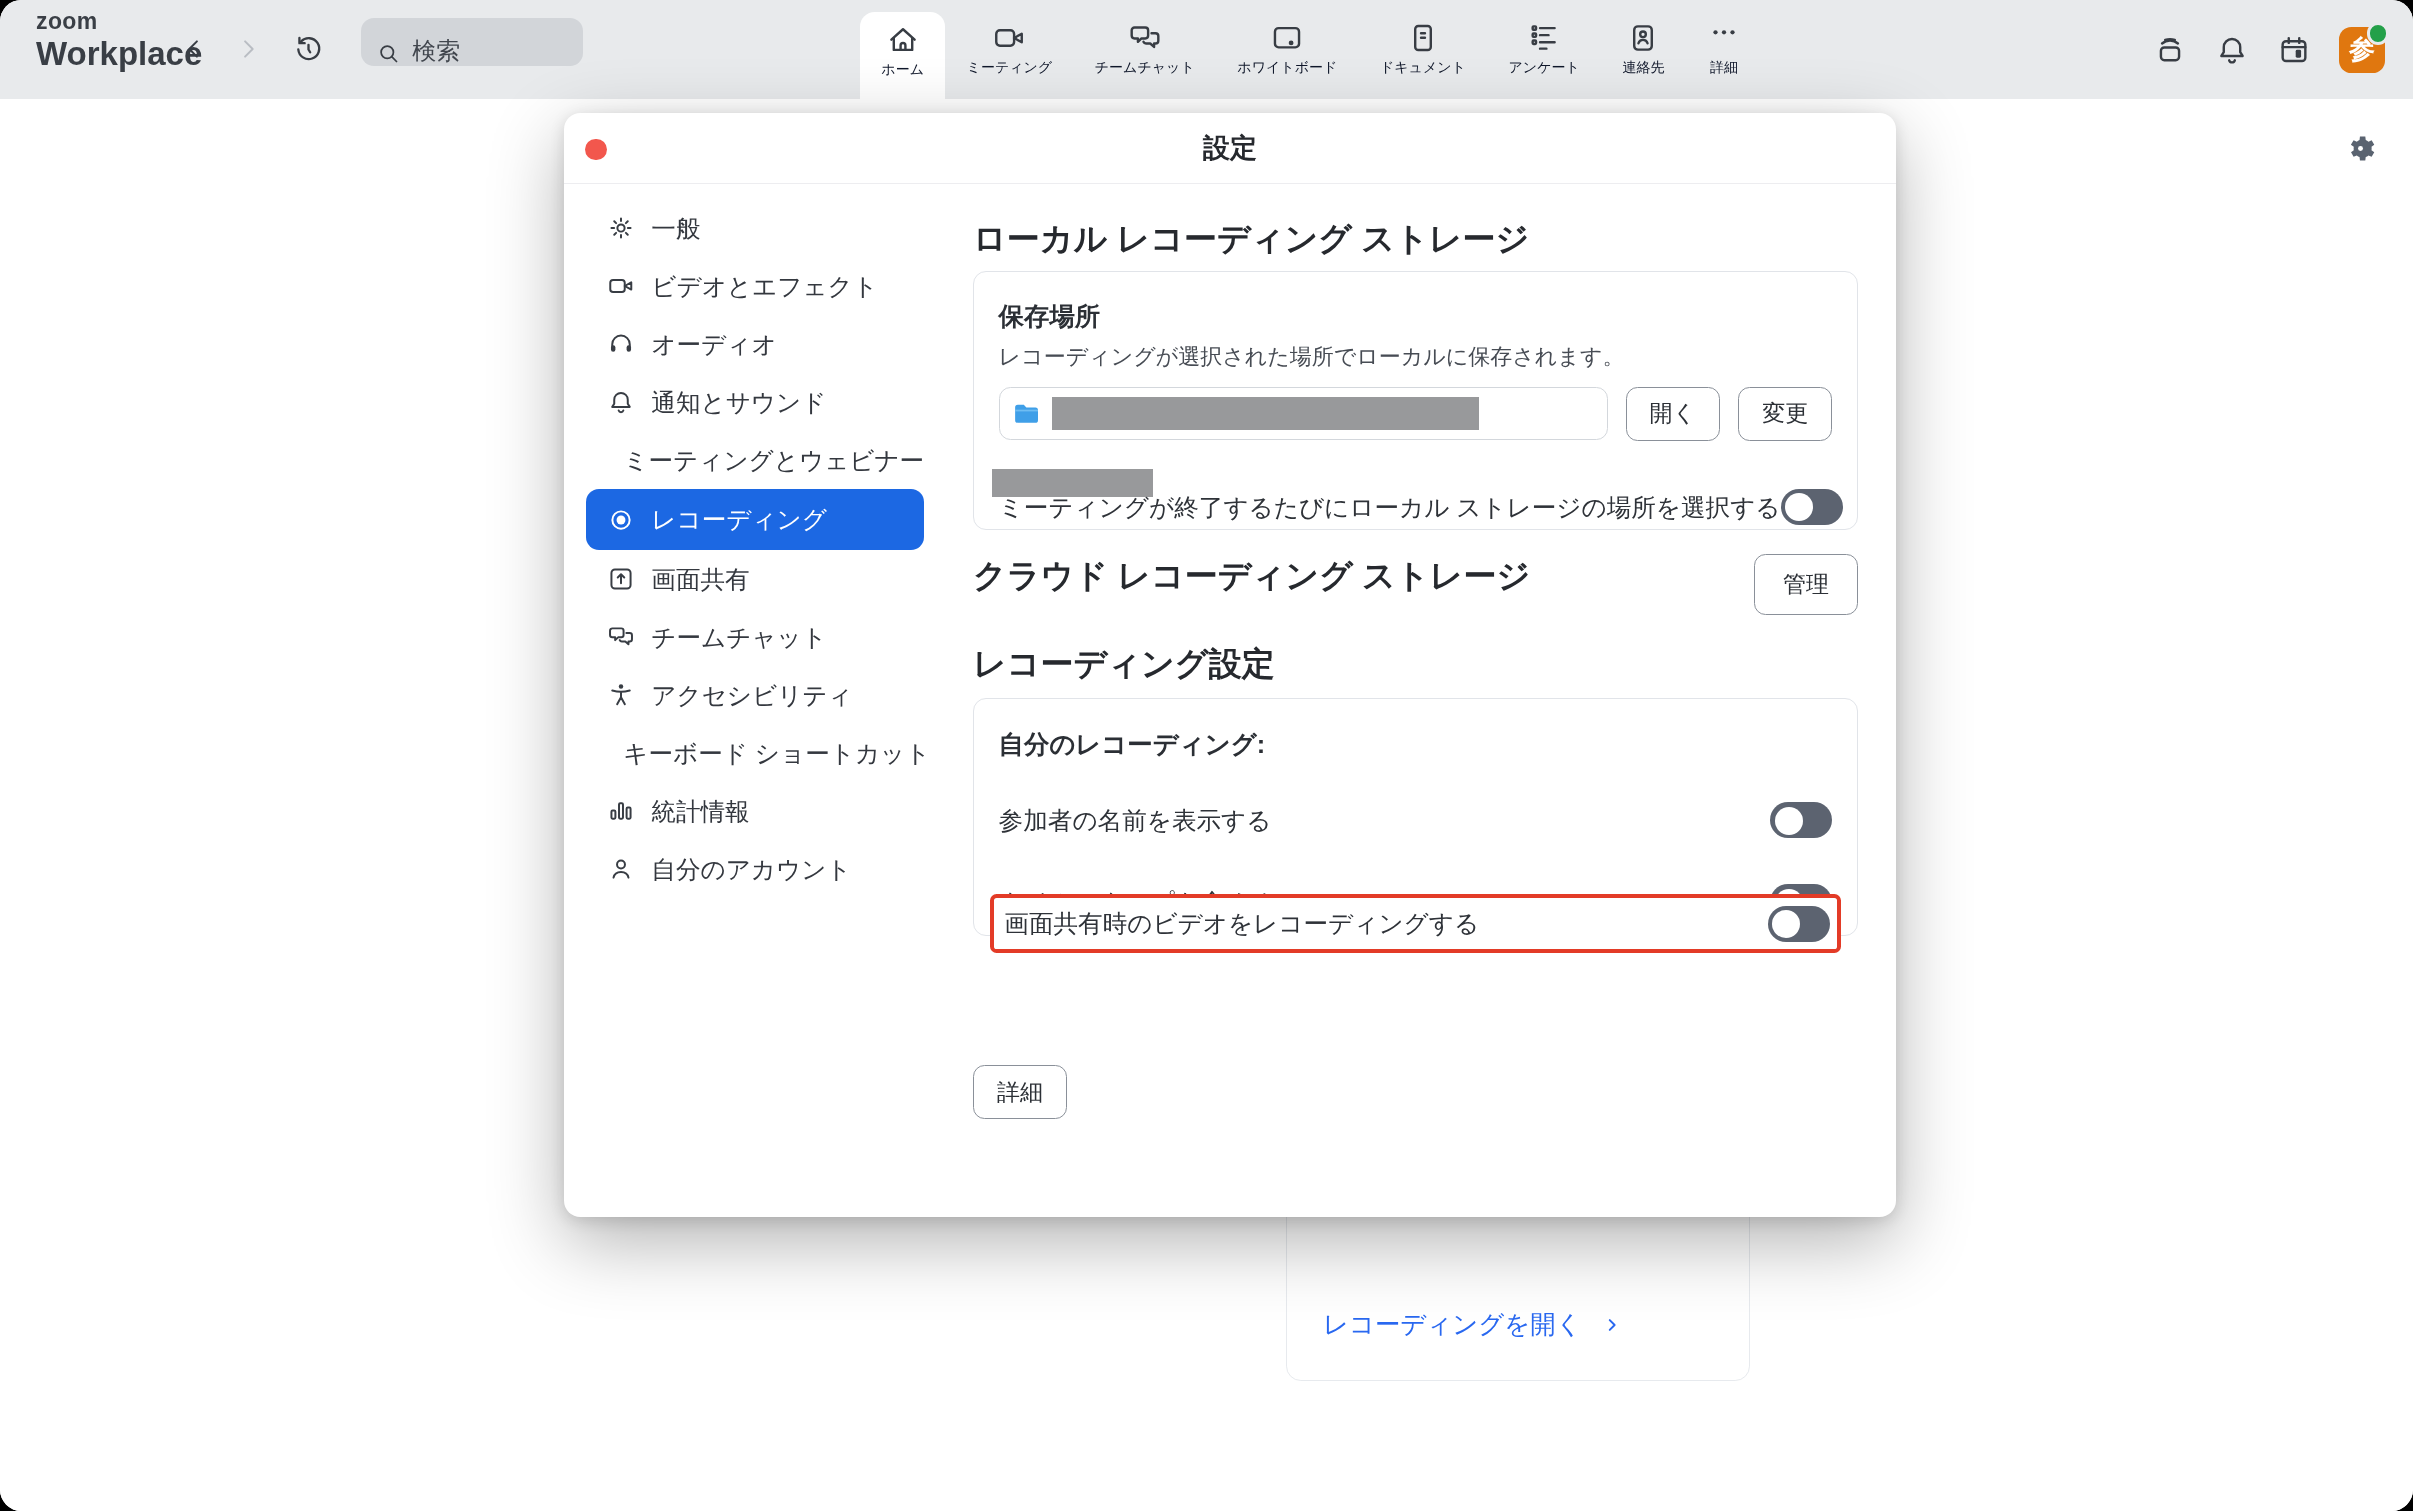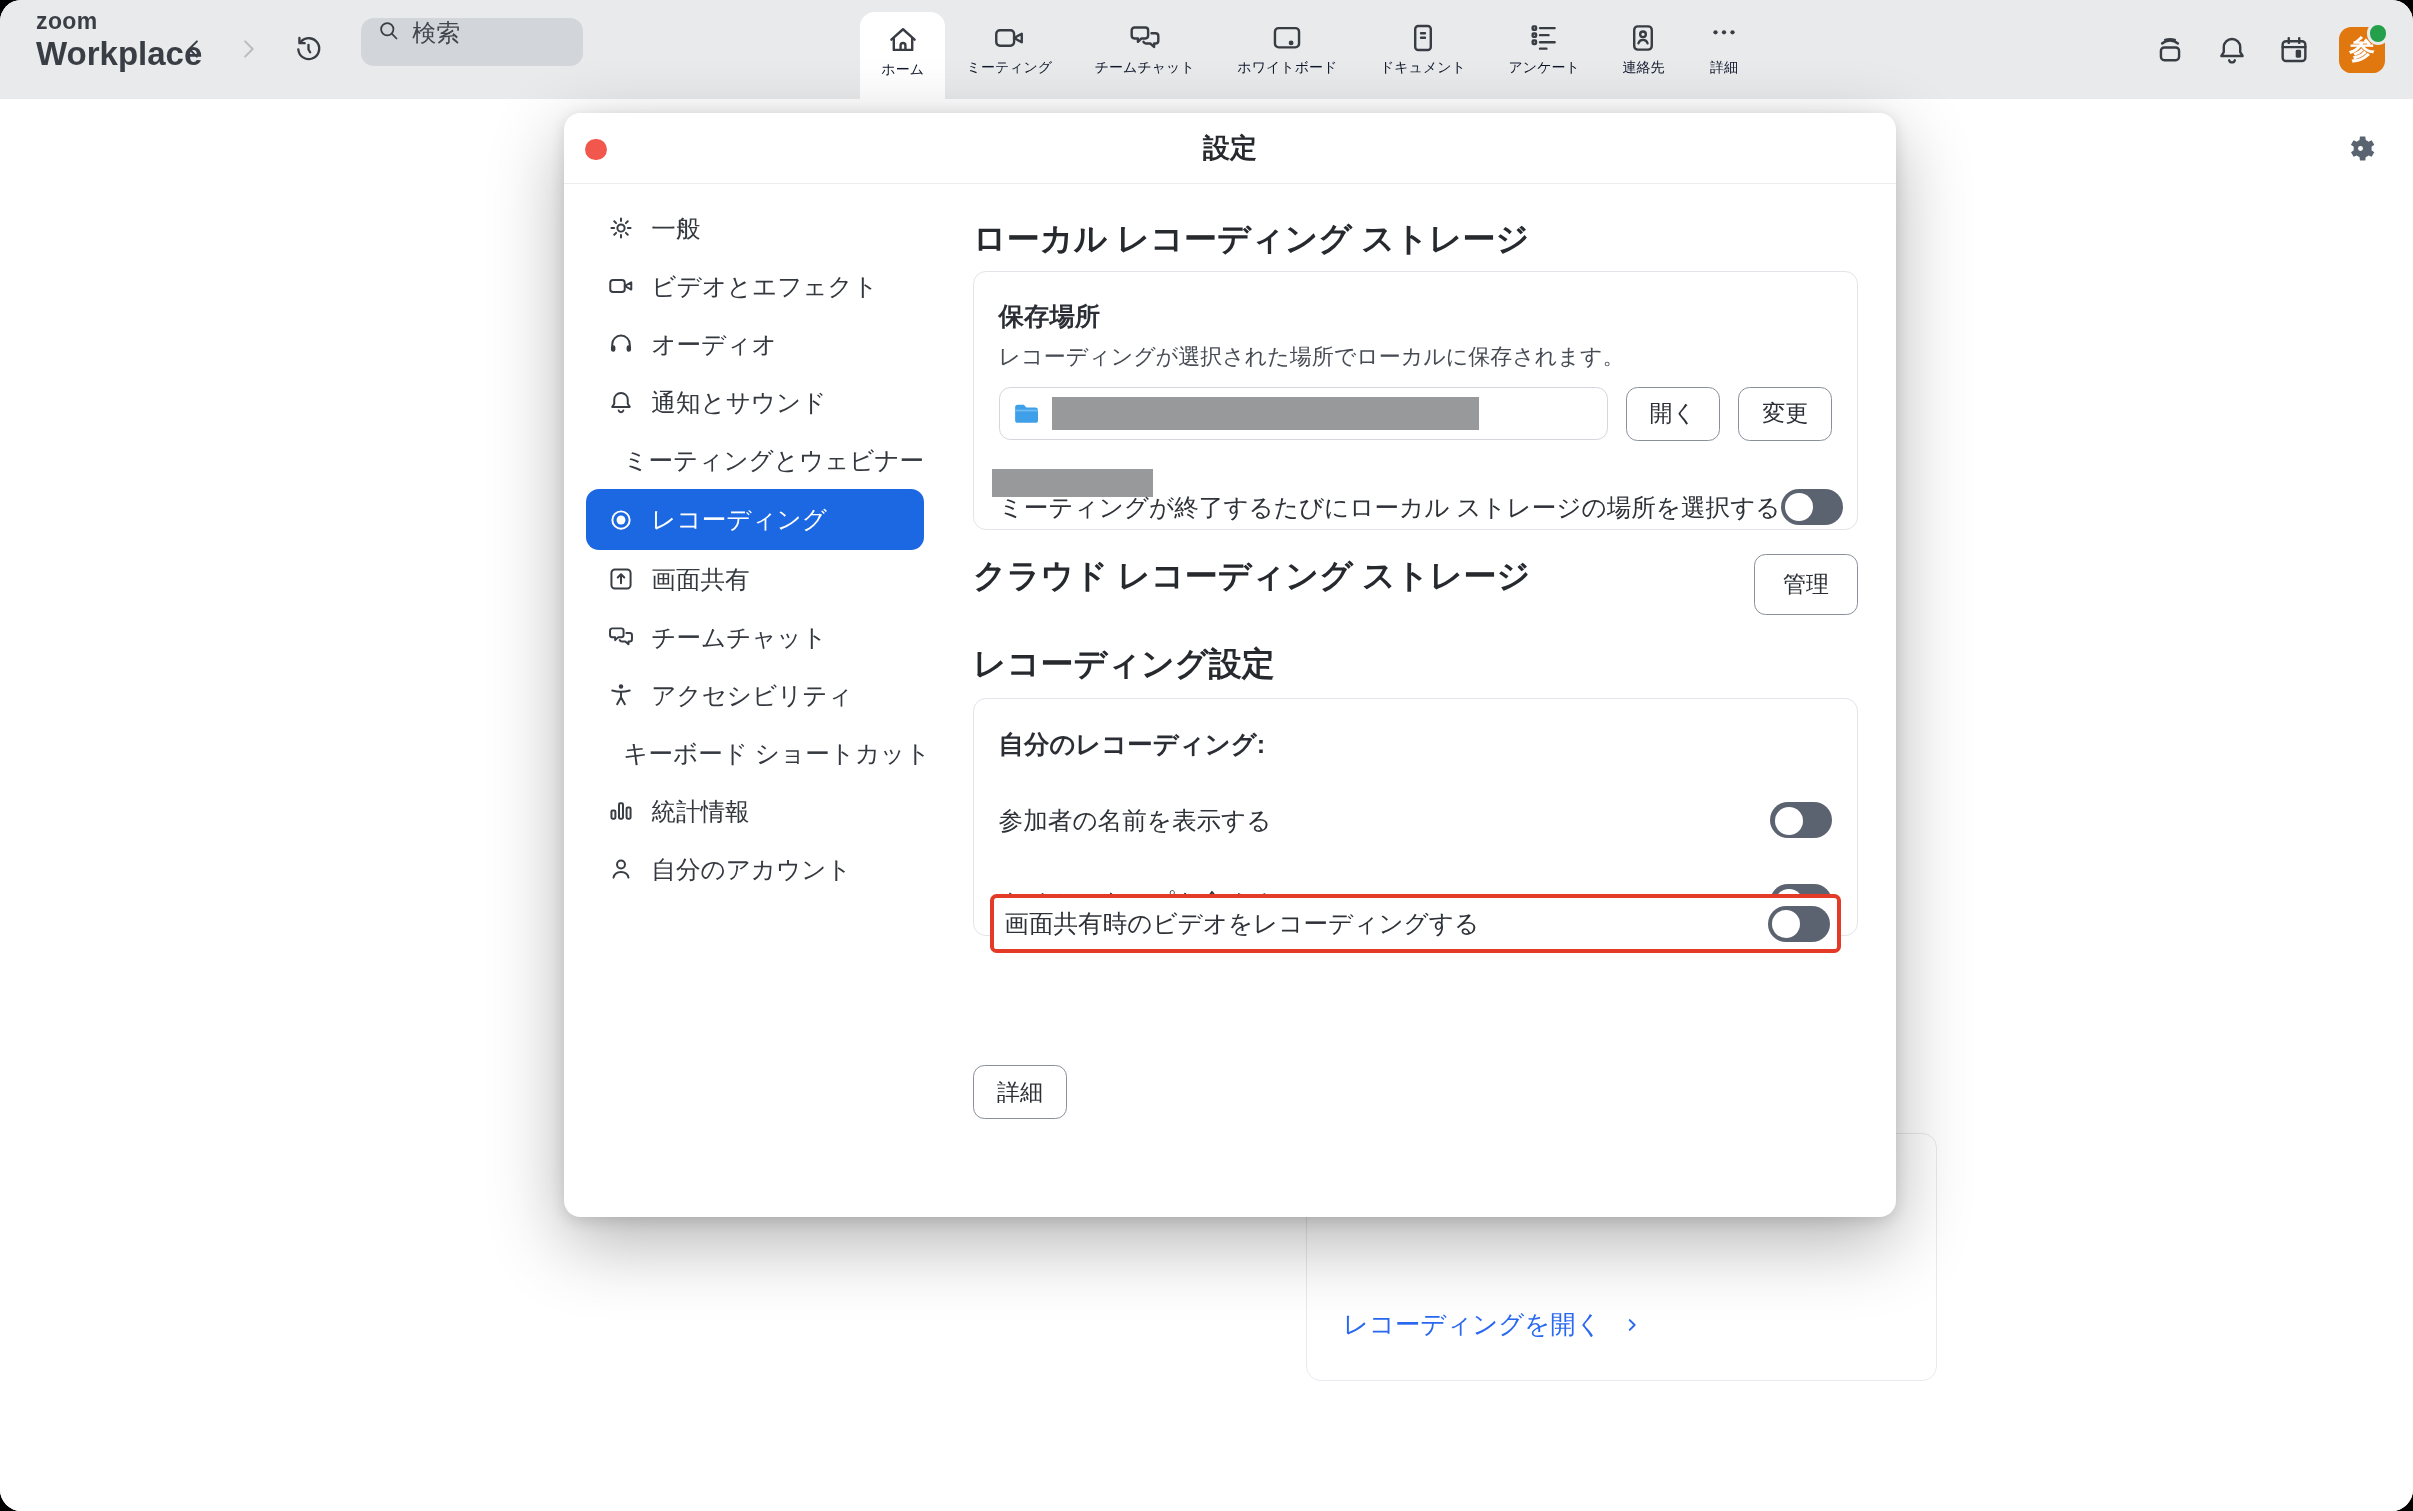--- a/index.html
+++ b/index.html
@@ -8,21 +8,21 @@
   svg{display:block;}
   .ico{stroke:#383d44;fill:none;stroke-width:1.7;stroke-linecap:round;stroke-linejoin:round;}
 
   
   .topbar{position:absolute;left:0;top:0;width:2413px;height:99px;background:#e8eaec;}
   .logo{position:absolute;left:36px;top:9.9px;line-height:1;}
   .logo .l1{font-size:23px;font-weight:700;color:#3a3f46;letter-spacing:0.4px;}
   .logo .l2{font-size:33px;font-weight:600;color:#393e45;margin-top:4.1px;}
   .navbtn{position:absolute;top:29.6px;width:39px;height:39px;display:flex;align-items:center;justify-content:center;}
   .search{position:absolute;left:361px;top:18px;width:222px;height:48px;background:#d2d5d9;border-radius:13px;
-          display:flex;align-items:flex-start;padding:0 14.8px;box-sizing:border-box;gap:9.9px;}
+          display:flex;align-items:flex-end;padding:0 14.8px;box-sizing:border-box;gap:9.9px;}
   .search input{border:none;background:transparent;outline:none;font-size:24px;color:#41464e;width:131px;
                 font-family:inherit;}
   .search input::placeholder{color:#41464e;opacity:1;}
 
   .tabs{position:absolute;left:860px;top:0;height:99px;display:flex;}
   .tab{position:relative;height:99px;padding:0 21.3px;display:flex;flex-direction:column;align-items:center;
        justify-content:flex-start;cursor:default;}
   .tab .ticon{margin-top:21.3px;height:34px;display:flex;align-items:center;}
   .tab .tlabel{font-size:14px;color:#0f172a;margin-top:4px;white-space:nowrap;}
   .tab.active{background:#fff;border-radius:14.8px 14.8px 0 0;margin-top:11.5px;height:87px;}
@@ -32,22 +32,22 @@
   .avatar{position:relative;width:46px;height:46px;border-radius:12.3px;background:#e0770f;display:flex;
           align-items:center;justify-content:center;color:#fff;font-size:26px;font-weight:700;}
   .presence{position:absolute;right:-4.1px;top:-4.1px;width:16.4px;height:16.4px;border-radius:50%;
             background:#23a049;border:3.3px solid #e8eaec;}
 
   
   .sheet{position:absolute;left:0;top:99px;width:2413px;height:1413px;background:#fff;border-radius:16.4px 16.4px 0 0;}
   .sheet-gear{position:absolute;right:36px;top:33px;}
 
   
-  .bgcard{position:absolute;left:1286px;top:1034px;width:631px;height:248px;background:#fff;
-          border:1.6px solid #e7eaee;border-radius:14.8px;box-sizing:border-box;margin-left:20px;}
+  .bgcard{position:absolute;left:1286px;top:1034px;width:464px;height:248px;background:#fff;
+          border:1.6px solid #e7eaee;border-radius:14.8px;box-sizing:border-box;}
   .bgcard .openrec{position:absolute;left:36px;top:174px;display:flex;align-items:center;gap:21.3px;
                    color:#2968f0;font-size:25.4px;}
 
   
   .dialog{position:absolute;left:564px;top:14px;width:1332px;height:1104px;background:#fff;border-radius:16.4px;
           box-shadow:0 24.6px 74px rgba(0,0,0,.30),0 3.3px 14.8px rgba(0,0,0,.12);}
   .dlg-header{position:absolute;left:0;top:0;width:100%;height:70px;border-bottom:1.6px solid #ededf0;
               display:flex;align-items:center;justify-content:center;}
   .dlg-title{font-size:27px;font-weight:700;color:#26292e;}
   .closedot{position:absolute;left:21.3px;top:26px;width:21.3px;height:21.3px;border-radius:50%;background:#f2574d;}

